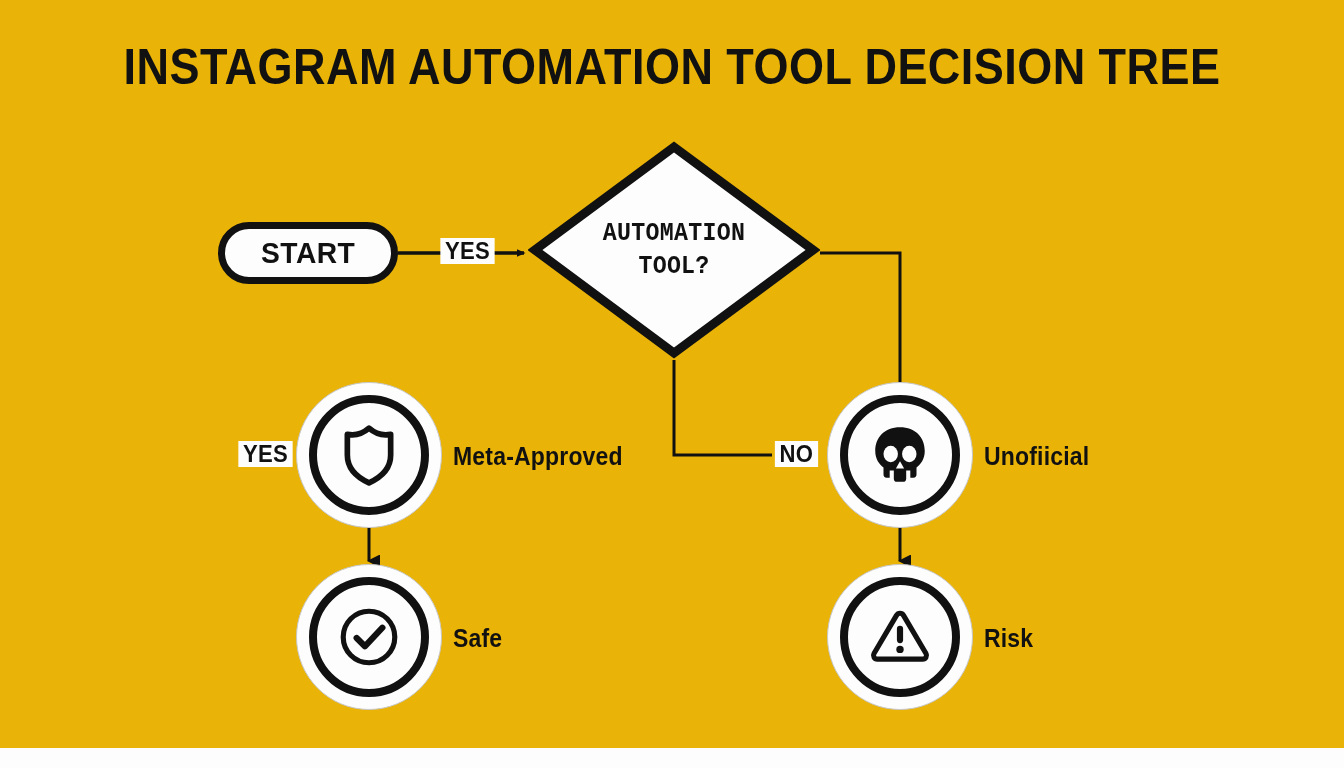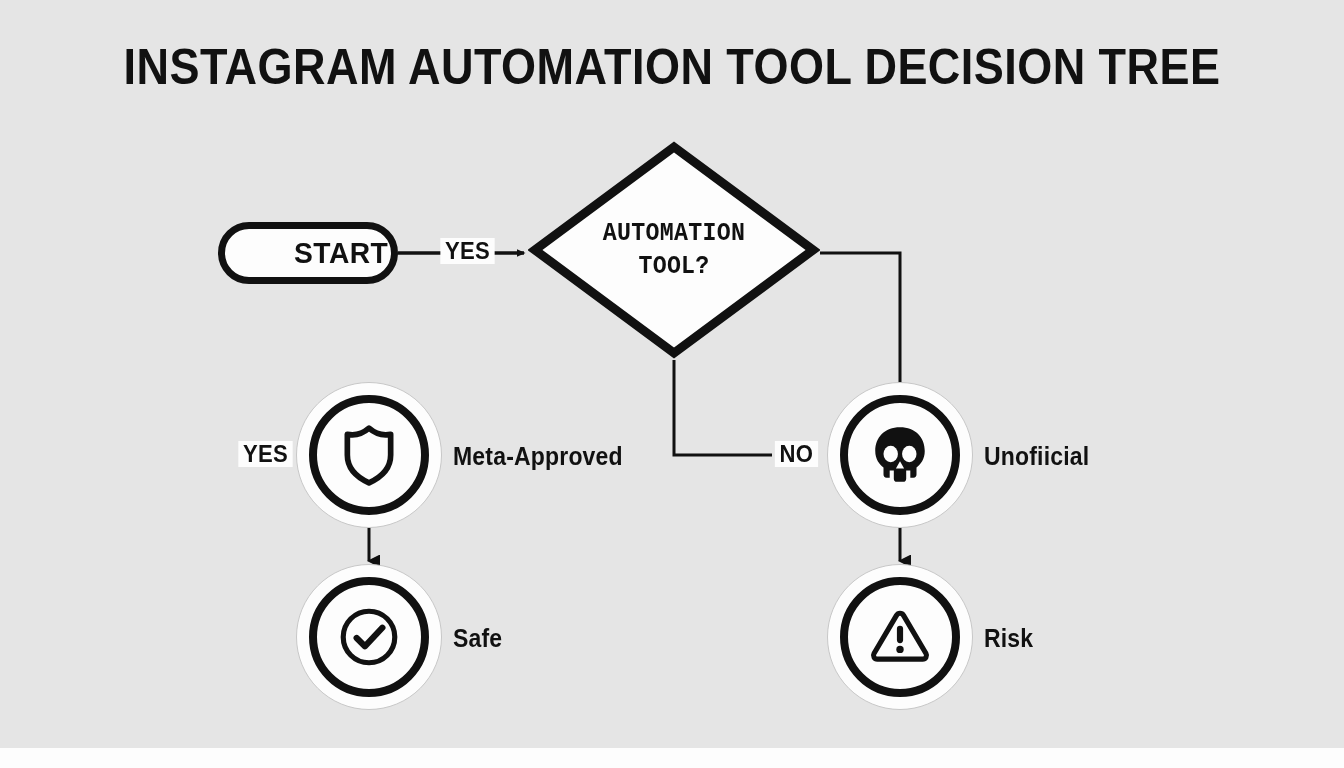--- a/index.html
+++ b/index.html
@@ -14,21 +14,21 @@
     font-family: "Liberation Sans", sans-serif;
     color: #111111;
     overflow: hidden;
     position: relative;
   }
 
   #canvas {
     position: relative;
     width: 1344px;
     height: 748px;
-    background: #e5e5e5;
+    background: #eab308;
   }
 
   
   .title {
     position: absolute;
     left: 0;
     top: 38px;
     width: 1344px;
     text-align: center;
     font-family: "Liberation Sans", sans-serif;
@@ -58,21 +58,21 @@
     left: 218px;
     top: 222px;
     width: 180px;
     height: 62px;
     box-sizing: border-box;
     border: 7px solid #111111;
     border-radius: 34px;
     background: #fdfdfd;
     display: flex;
     align-items: center;
-    justify-content: flex-end;
+    justify-content: center;
   }
   .start-pill .start-text {
     font-weight: 700;
     font-size: 30px;
     letter-spacing: 0.5px;
     transform: scaleX(0.94);
     color: #111111;
   }
 
   

